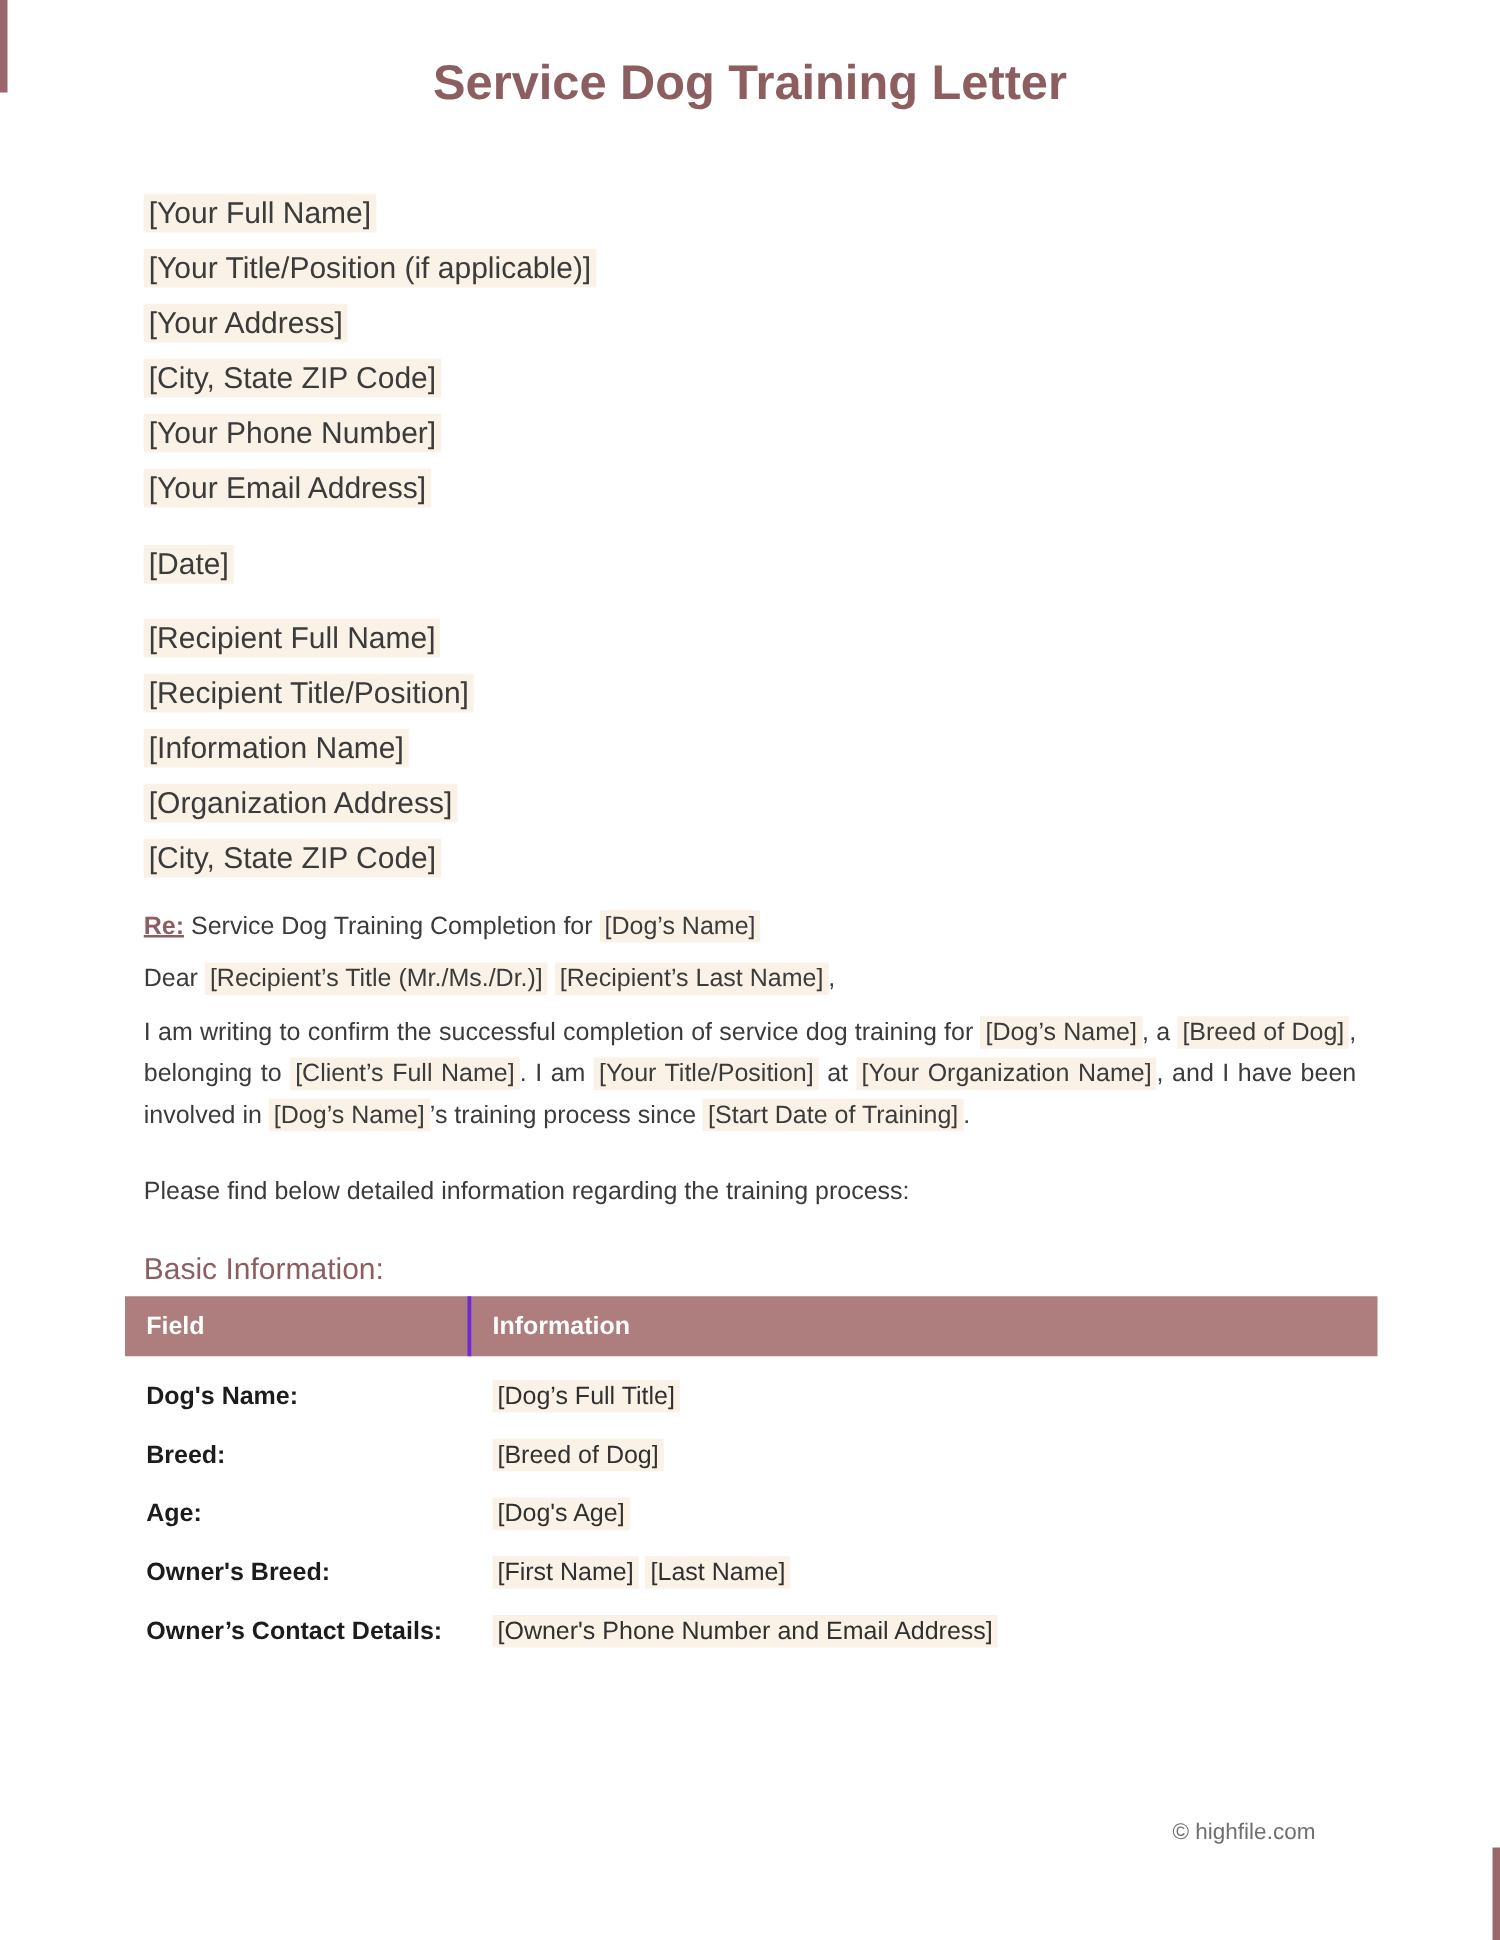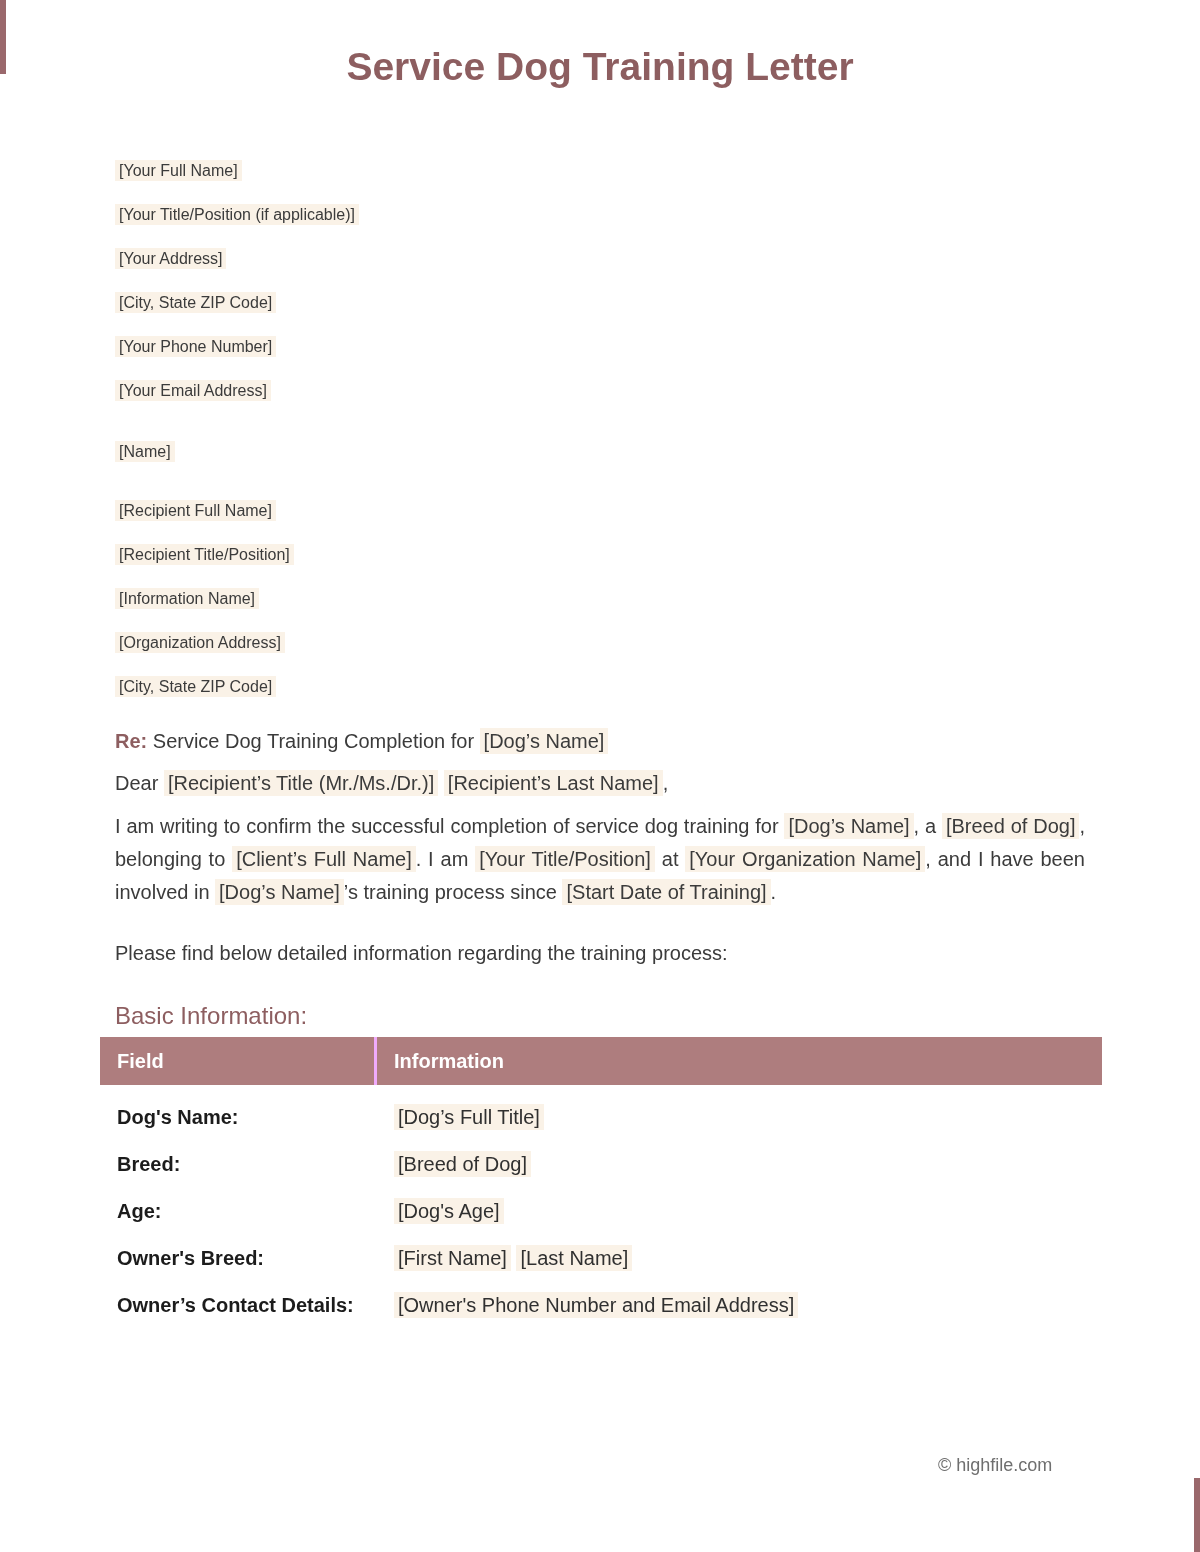--- a/index.html
+++ b/index.html
@@ -24,46 +24,46 @@
 
   h1.title {
     margin: 0; padding-top: 43px;
     text-align: center;
     color: var(--accent);
     font-size: 39px; line-height: 48px; font-weight: 700;
   }
 
   .content { margin-left: 115px; width: 970px; }
 
-  .line { margin: 0 0 13px 0; font-size: 16px; line-height: 31px; }
+  .line { margin: 0 0 13px 0; font-size: 24px; line-height: 31px; }
   .hl { background: var(--hl); padding: 2px 4px; box-decoration-break: clone; -webkit-box-decoration-break: clone; }
 
   .sender-block { margin-top: 64px; }
   .date-line { margin-top: 30px; }
   .recipient-block { margin-top: 28px; }
 
   p.re-line { margin: 24px 0 0 0; font-size: 20px; line-height: 31px; }
-  .re-label { color: var(--accent); font-weight: 700; }
+  .re-label { color: var(--accent); font-weight: 700; text-decoration: underline; }
   p.dear-line { margin: 11px 0 0 0; font-size: 20px; line-height: 31px; }
   p.para { margin: 11px 0 0 0; font-size: 20px; line-height: 33px; text-align: justify; }
   p.please-line { margin: 29px 0 0 0; font-size: 20px; line-height: 31px; }
 
   h2.section-heading {
     margin: 30px 0 0 0;
     color: var(--accent);
     font-size: 24px; line-height: 33px; font-weight: 400;
   }
 
   .info-table { margin: 5px 0 0 -15px; width: 1002px; }
   .thead { display: grid; grid-template-columns: 277px auto; background: var(--header-bg); }
   .th {
     color: #ffffff; font-weight: 700; font-size: 20px; line-height: 28px;
     padding: 10px 0 10px 17px;
   }
-  .th-field { border-right: 3px solid #f0abfc; }
+  .th-field { border-right: 3px solid #6d28d9; }
   .trow { display: grid; grid-template-columns: 277px auto; margin-top: 17px; }
   .td { font-size: 20px; line-height: 30px; padding-left: 17px; }
   .td-field { font-weight: 700; color: #1c1c1c; }
   .td-info { color: #303030; }
 
   .footer {
     position: absolute; top: 1452px; left: 938px;
     font-size: 18px; line-height: 26px; color: #6f6f6f;
   }
 </style>
@@ -79,21 +79,21 @@
 
   <div class="sender-block">
     <div class="line"><span class="hl">[Your Full Name]</span></div>
     <div class="line"><span class="hl">[Your Title/Position (if applicable)]</span></div>
     <div class="line"><span class="hl">[Your Address]</span></div>
     <div class="line"><span class="hl">[City, State ZIP Code]</span></div>
     <div class="line"><span class="hl">[Your Phone Number]</span></div>
     <div class="line"><span class="hl">[Your Email Address]</span></div>
   </div>
 
-  <div class="line date-line"><span class="hl">[Name]</span></div>
+  <div class="line date-line"><span class="hl">[Date]</span></div>
 
   <div class="recipient-block">
     <div class="line"><span class="hl">[Recipient Full Name]</span></div>
     <div class="line"><span class="hl">[Recipient Title/Position]</span></div>
     <div class="line"><span class="hl">[Information Name]</span></div>
     <div class="line"><span class="hl">[Organization Address]</span></div>
     <div class="line"><span class="hl">[City, State ZIP Code]</span></div>
   </div>
 
   <p class="re-line"><span class="re-label">Re:</span><span><span> Service Dog Training Completion for </span><span class="hl">[Dog’s Name]</span></span></p>

